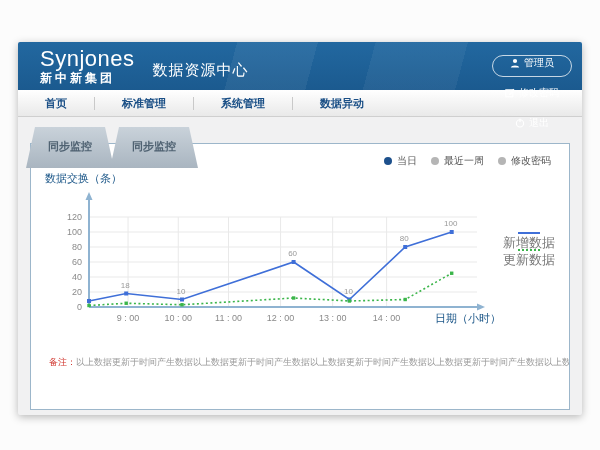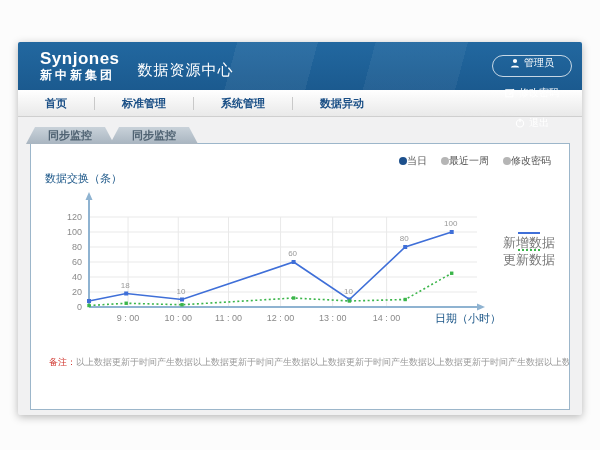--- a/index.html
+++ b/index.html
@@ -21,21 +21,21 @@
   }
   .header::after{
     content:"";position:absolute;inset:0;pointer-events:none;
     background:linear-gradient(105deg,
       rgba(255,255,255,0) 38%,rgba(255,255,255,.06) 38%,
       rgba(255,255,255,.06) 52%,rgba(255,255,255,0) 52%,
       rgba(255,255,255,0) 62%,rgba(255,255,255,.05) 62%,
       rgba(255,255,255,.05) 78%,rgba(255,255,255,0) 78%);
   }
   .logo{margin-left:22px;color:#fff;line-height:1.1;z-index:1;}
-  .logo-primary{font-size:17px;font-weight:bold;letter-spacing:.5px;}
+  .logo-primary{font-size:22px;font-weight:normal;letter-spacing:.5px;}
   .logo-secondary{font-size:12px;font-weight:bold;letter-spacing:3px;margin-top:1px;}
   .app-title{color:#fff;font-size:15px;margin-left:18px;margin-top:8px;letter-spacing:1px;z-index:1;}
   .header-actions{
     position:absolute;right:10px;top:13px;height:20px;z-index:1;
     border:1px solid rgba(255,255,255,.75);border-radius:11px;
     display:flex;align-items:center;padding:0 12px;gap:16px;flex-direction:column;
   }
   .h-action{display:flex;align-items:center;gap:4px;color:#fff;font-size:10px;cursor:pointer;white-space:nowrap;}
   .h-action svg{display:block;}
   
@@ -56,30 +56,31 @@
     height:17px;line-height:17px;font-size:11px;font-weight:bold;
     white-space:nowrap;cursor:pointer;
   }
   .tab.active{
     background:#1b5688;color:#fff;display:flex;align-items:center;gap:5px;
     padding:0 22px 0 12px;border-radius:3px 0 0 0;
     clip-path:polygon(0 0,calc(100% - 9px) 0,100% 100%,0 100%);
   }
   .tab.inactive{
     background:linear-gradient(180deg,#c9d2da,#a9b5c0);color:#4f6272;
-    padding:0 22px;margin-left:-4px;
+    padding:12px 22px;margin-left:-4px;
     clip-path:polygon(9px 0,calc(100% - 9px) 0,100% 100%,0 100%);
+    font-family:Liberation Mono, monospace;
   }
   .panel{
     position:absolute;left:12px;right:12px;top:26px;bottom:5px;
     background:#fff;border:1px solid #9cb6ca;
   }
   
   .radios{position:absolute;top:10px;right:18px;display:flex;gap:14px;align-items:center;}
-  .radio{display:flex;align-items:center;font-size:10px;color:#555;cursor:pointer;white-space:nowrap;}
+  .radio{display:flex;align-items:center;gap:5px;font-size:10px;color:#555;cursor:pointer;white-space:nowrap;}
   .radio-dot{width:8px;height:8px;border-radius:50%;background:#b5b5b5;}
   .radio.selected .radio-dot{background:#1d508c;}
   .ylabel{position:absolute;left:14px;top:27px;font-size:11px;color:#1b5688;white-space:nowrap;}
   .chart-svg{position:absolute;left:10px;top:45px;}
   .xlabel{position:absolute;left:404px;top:167px;font-size:11px;color:#1b5688;white-space:nowrap;}
   .legend{position:absolute;left:472px;top:88px;}
   .legend-item{display:flex;align-items:center;gap:0;height:17px;font-size:13px;color:#777;cursor:pointer;white-space:nowrap;flex-direction:column;}
   .legend-line{width:22px;height:0;border-top:2px solid #3f6fd8;}
   .legend-line.dotted{border-top:2px dotted #3bb54a;}
   .note{

